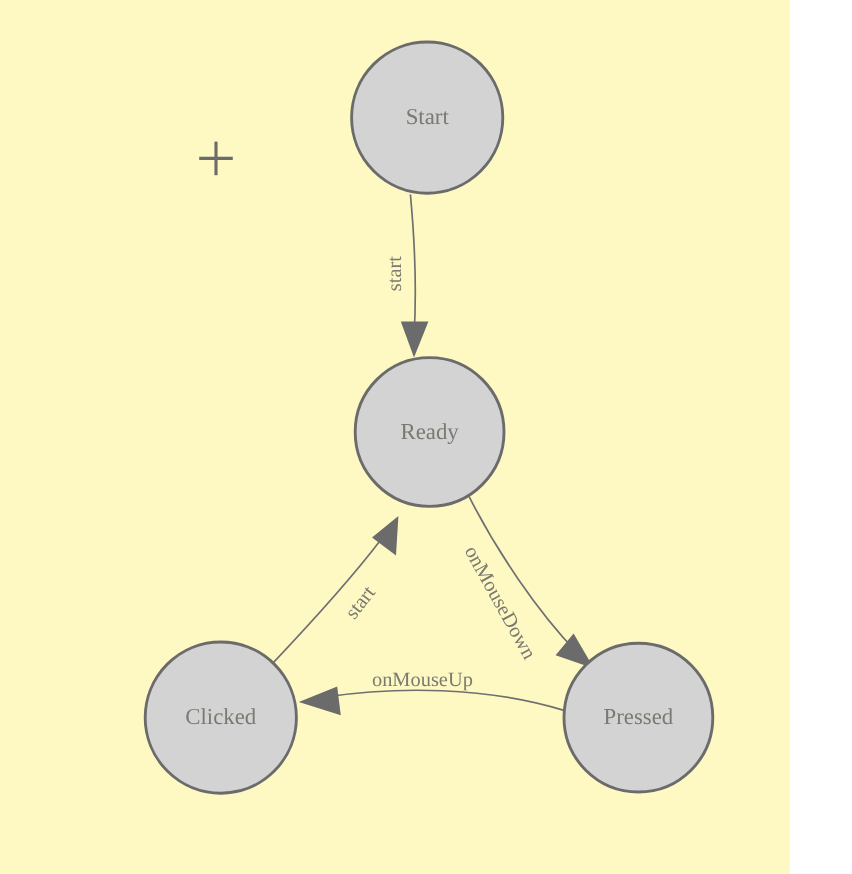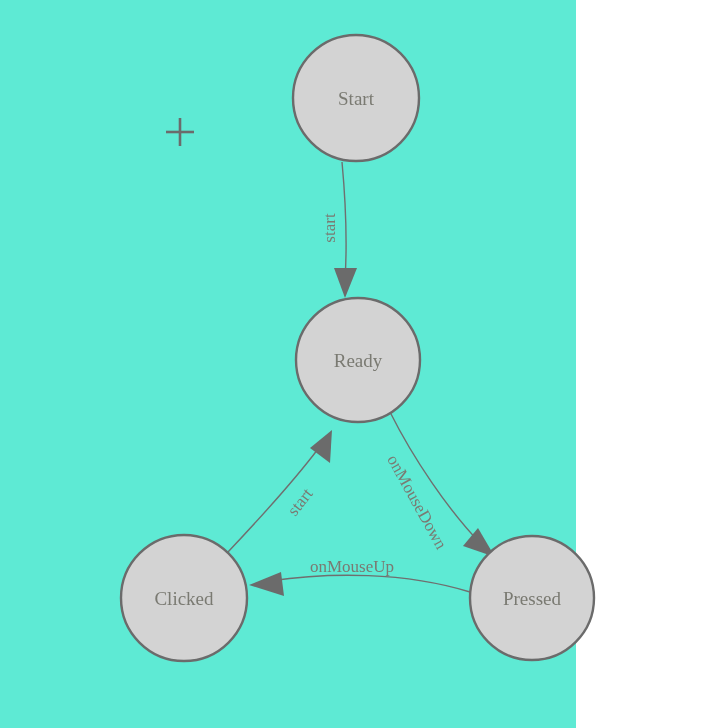--- a/index.html
+++ b/index.html
@@ -11,23 +11,23 @@
     width: 710px;
     height: 728px;
     position: relative;
     overflow: hidden;
     font-family: "Liberation Serif", "DejaVu Serif", serif;
   }
   #canvas-root {
     position: absolute;
     left: 0;
     top: 0;
-    width: 576px;
+    width: 658px;
     height: 728px;
-    background: #5eead4;
+    background: #fef9c3;
   }
   svg#diagram {
     display: block;
     width: 710px;
     height: 728px;
   }
   .node-circle {
     fill: #d3d3d3;
     stroke: #6b6b6b;
     stroke-width: 2.4;

